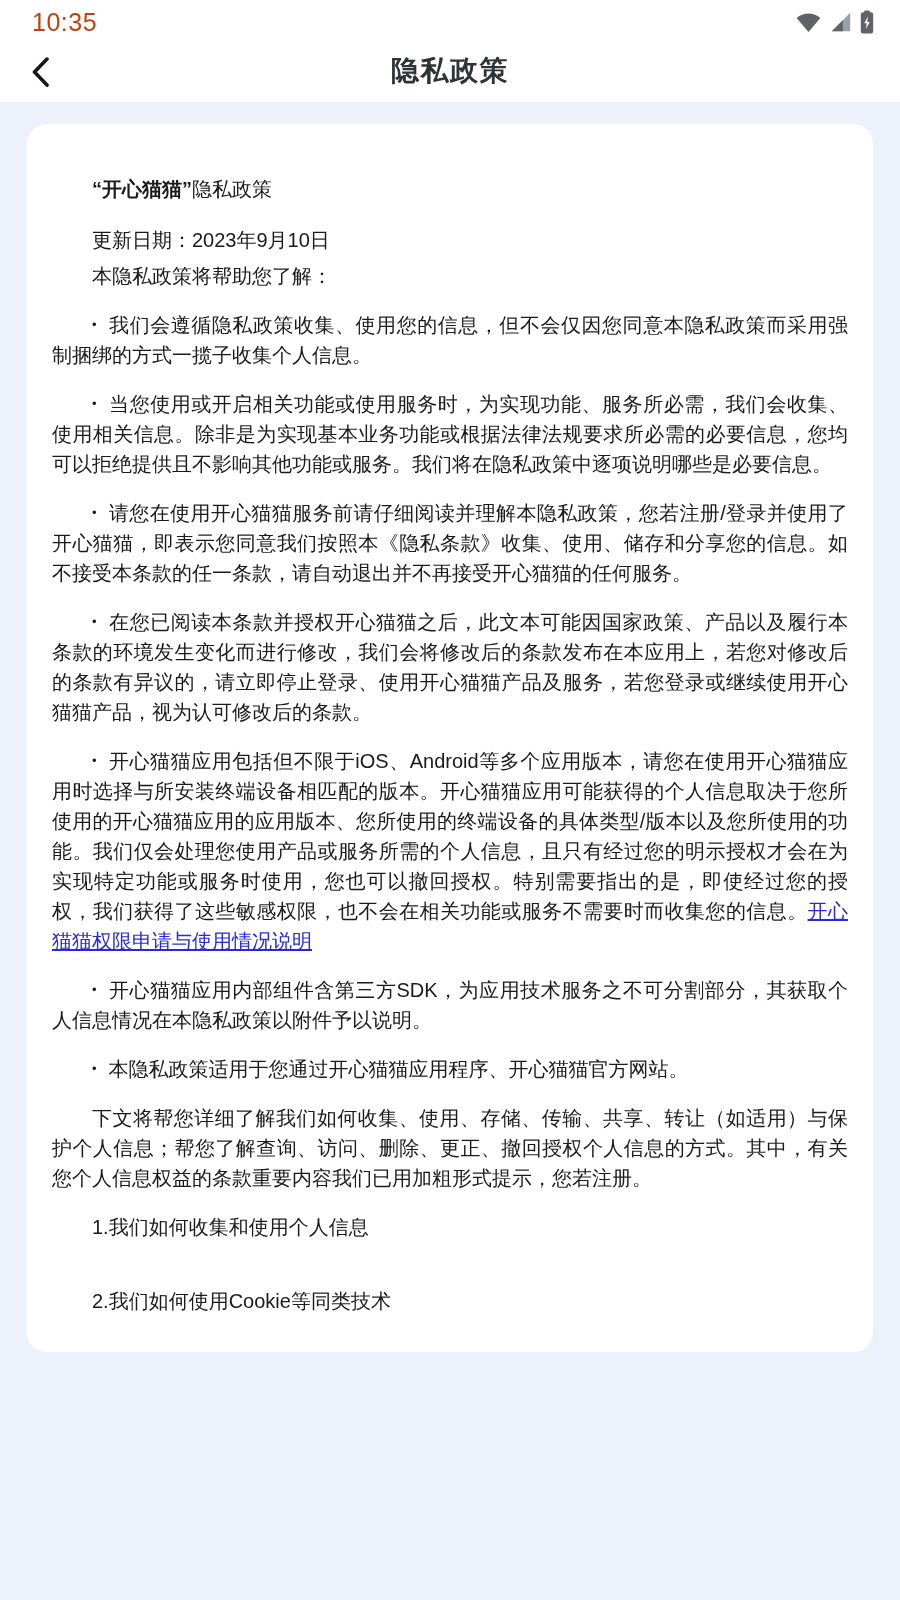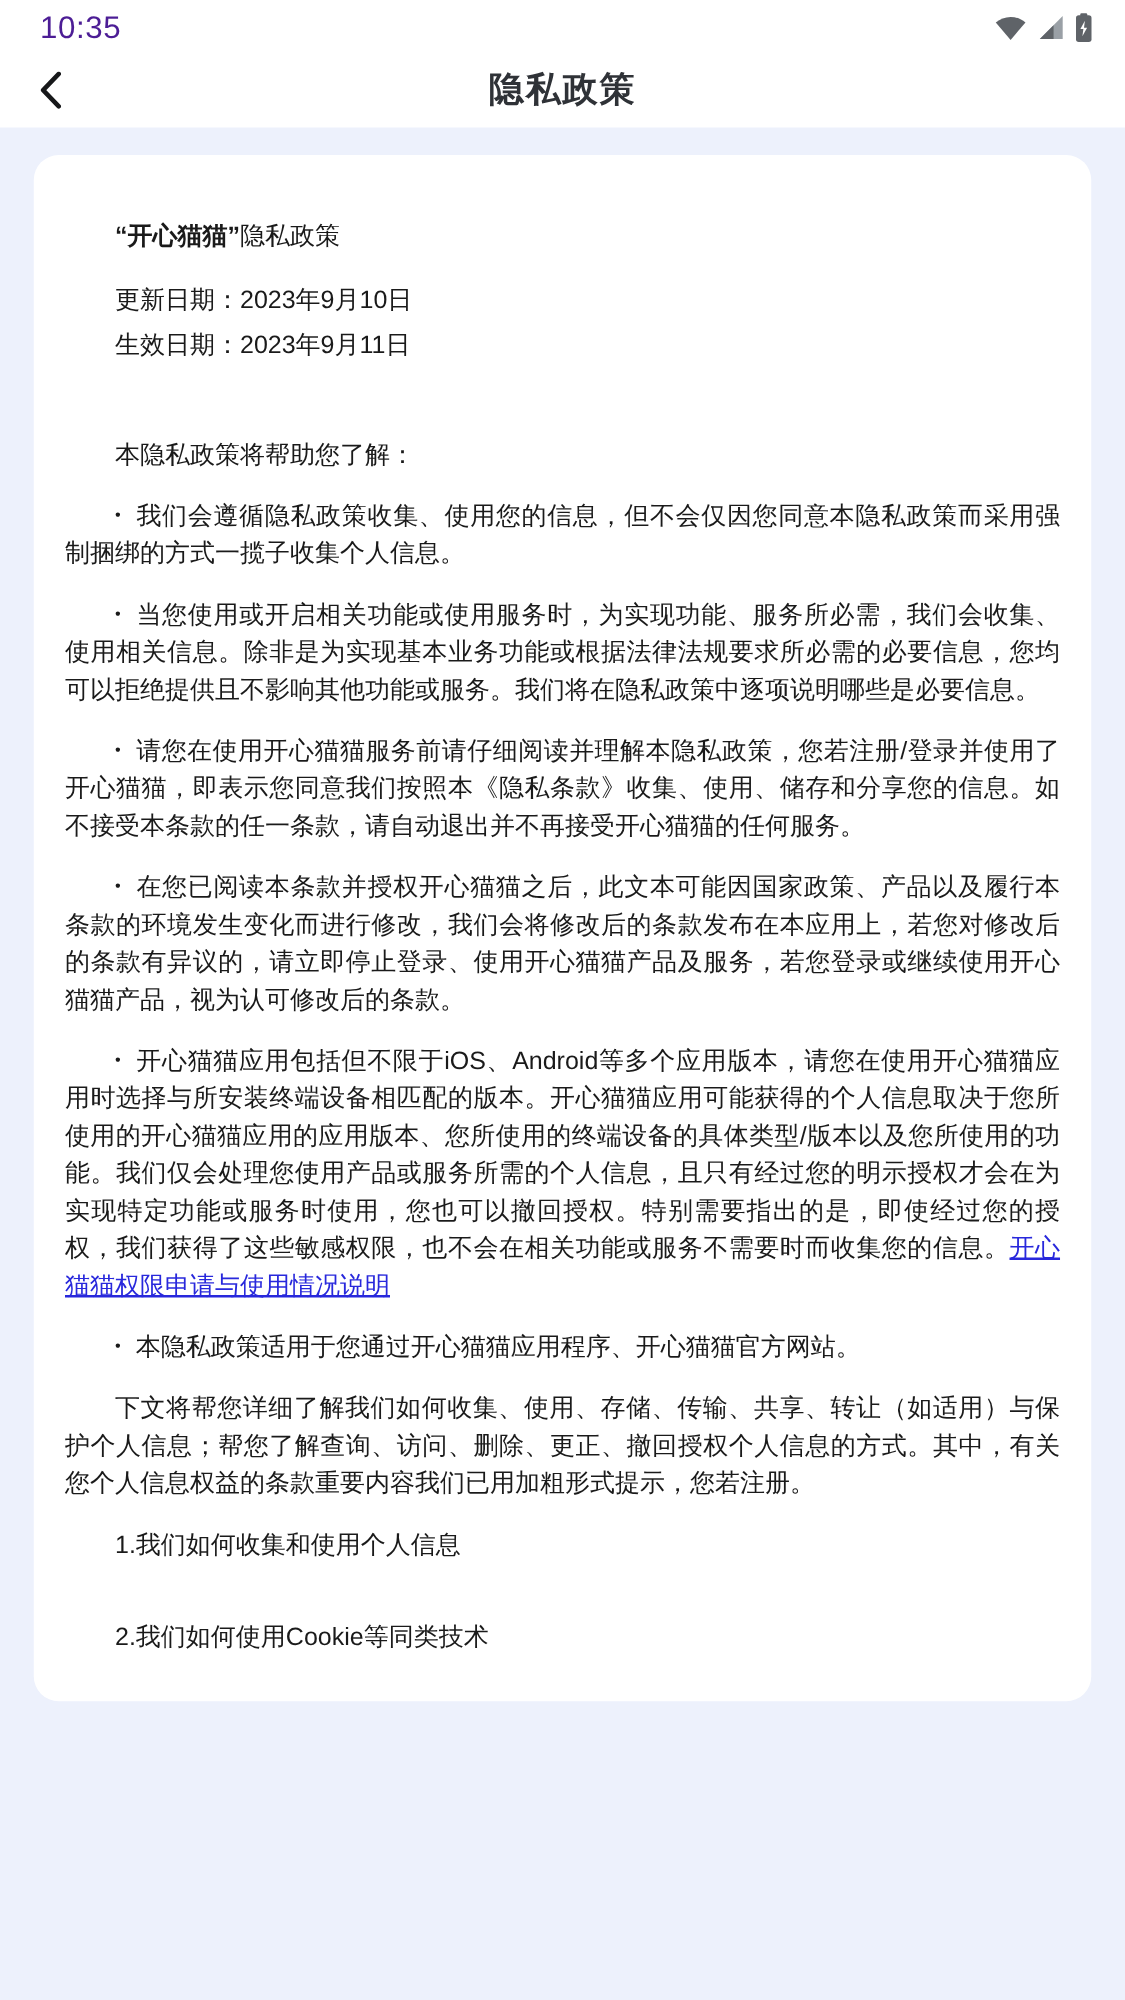--- a/index.html
+++ b/index.html
@@ -8,21 +8,21 @@
     background:#edf1fc;
     font-family:"Liberation Sans","DejaVu Sans",sans-serif;
     -webkit-font-smoothing:antialiased;
   }
   
   .app-header{background:#ffffff;width:900px;}
   .status-bar{
     height:44px;display:flex;align-items:center;justify-content:space-between;
     padding:0 26px 0 32px;box-sizing:border-box;
   }
-  .status-time{font-size:25px;color:#4c1d95;letter-spacing:.5px;}
+  .status-time{font-size:25px;color:#c2410c;letter-spacing:.5px;}
   .status-icons{display:flex;align-items:center;gap:8px;}
   .status-icons svg{display:block;}
   .nav-bar{position:relative;height:58px;}
   .nav-title{
     position:absolute;left:0;right:0;top:50%;transform:translateY(-54%);
     text-align:center;font-size:28px;font-weight:700;color:#2f3237;letter-spacing:1.5px;
   }
   .back-btn{
     position:absolute;left:20px;top:50%;transform:translateY(-52%);
     width:40px;height:44px;display:flex;align-items:center;justify-content:center;
@@ -82,35 +82,35 @@
     <div class="nav-title">隐私政策</div>
   </div>
 </header>
 
 <main class="content">
   <article class="card">
 
     <p class="para doc-title"><span class="b">“开心猫猫”</span><span>隐私政策</span></p>
 
     <p class="para date-line">更新日期：2023年9月10日</p>
-    <p class="para date-line last">生效日期：2023年9月11日</p>
 
 
     <p class="para">本隐私政策将帮助您了解：</p>
 
     <p class="para"><span class="dot">•</span><span>我们会遵循隐私政策收集、使用您的信息，但不会仅因您同意本隐私政策而采用强制捆绑的方式一揽子收集个人信息。</span></p>
 
     <p class="para"><span class="dot">•</span><span>当您使用或开启相关功能或使用服务时，为实现功能、服务所必需，我们会收集、使用相关信息。除非是为实现基本业务功能或根据法律法规要求所必需的必要信息，您均可以拒绝提供且不影响其他功能或服务。我们将在隐私政策中逐项说明哪些是必要信息。</span></p>
 
     <p class="para"><span class="dot">•</span><span>请您在使用开心猫猫服务前请仔细阅读并理解本隐私政策，您若注册/登录并使用了开心猫猫，即表示您同意我们按照本《隐私条款》收集、使用、储存和分享您的信息。如不接受本条款的任一条款，请自动退出并不再接受开心猫猫的任何服务。</span></p>
 
     <p class="para"><span class="dot">•</span><span>在您已阅读本条款并授权开心猫猫之后，此文本可能因国家政策、产品以及履行本条款的环境发生变化而进行修改，我们会将修改后的条款发布在本应用上，若您对修改后的条款有异议的，请立即停止登录、使用开心猫猫产品及服务，若您登录或继续使用开心猫猫产品，视为认可修改后的条款。</span></p>
 
     <p class="para"><span class="dot">•</span><span>开心猫猫应用包括但不限于iOS、Android等多个应用版本，请您在使用开心猫猫应用时选择与所安装终端设备相匹配的版本。开心猫猫应用可能获得的个人信息取决于您所使用的开心猫猫应用的应用版本、您所使用的终端设备的具体类型/版本以及您所使用的功能。我们仅会处理您使用产品或服务所需的个人信息，且只有经过您的明示授权才会在为实现特定功能或服务时使用，您也可以撤回授权。特别需要指出的是，即使经过您的授权，我们获得了这些敏感权限，也不会在相关功能或服务不需要时而收集您的信息。</span><a class="link">开心猫猫权限申请与使用情况说明</a></p>
 
+    <p class="para"><span class="dot">•</span><span>开心猫猫应用内部组件含第三方SDK，为应用技术服务之不可分割部分，其获取个人信息情况在本隐私政策以附件予以说明。</span></p>
 
     <p class="para"><span class="dot">•</span><span>本隐私政策适用于您通过开心猫猫应用程序、开心猫猫官方网站。</span></p>
 
     <p class="para">下文将帮您详细了解我们如何收集、使用、存储、传输、共享、转让（如适用）与保护个人信息；帮您了解查询、访问、删除、更正、撤回授权个人信息的方式。其中，有关您个人信息权益的条款重要内容我们已用加粗形式提示，您若注册。</p>
 
     <p class="para toc-line">1.我们如何收集和使用个人信息</p>
     <p class="para toc-line last">2.我们如何使用Cookie等同类技术</p>
 
   </article>
 </main>

